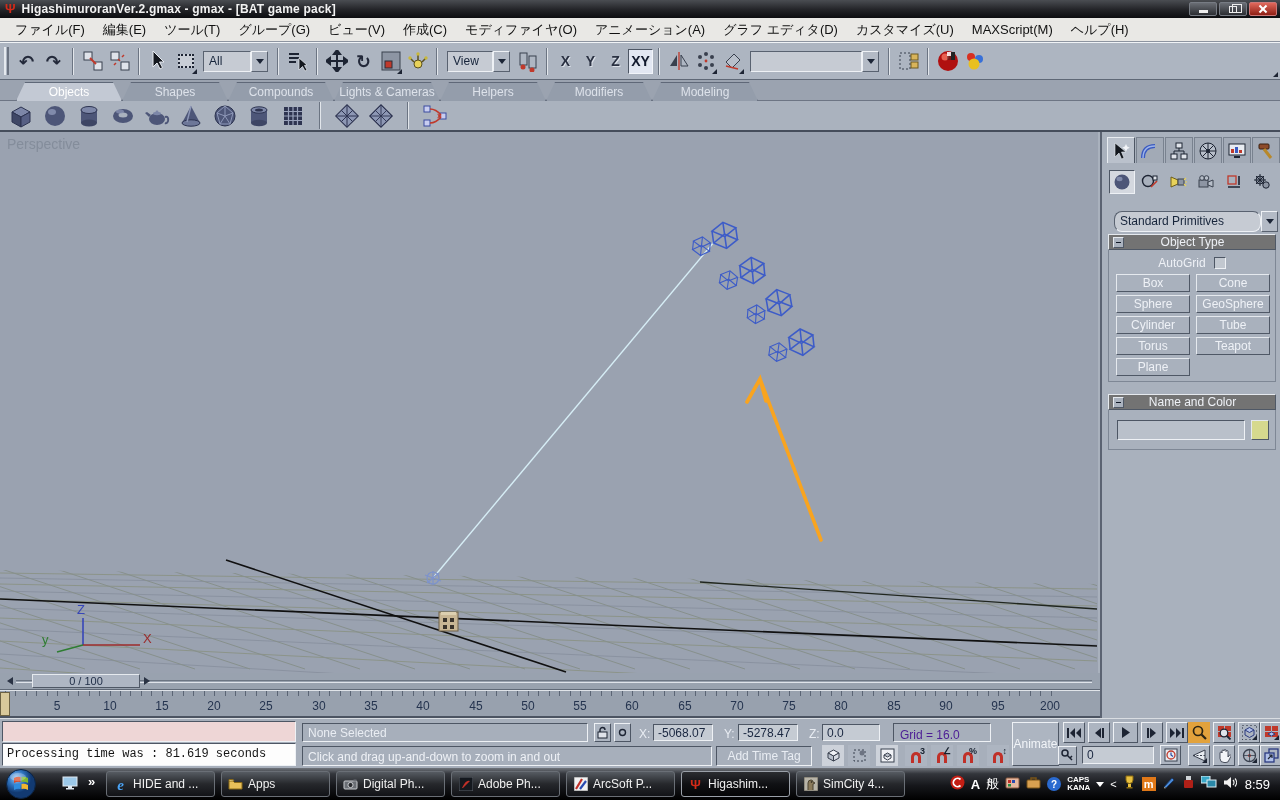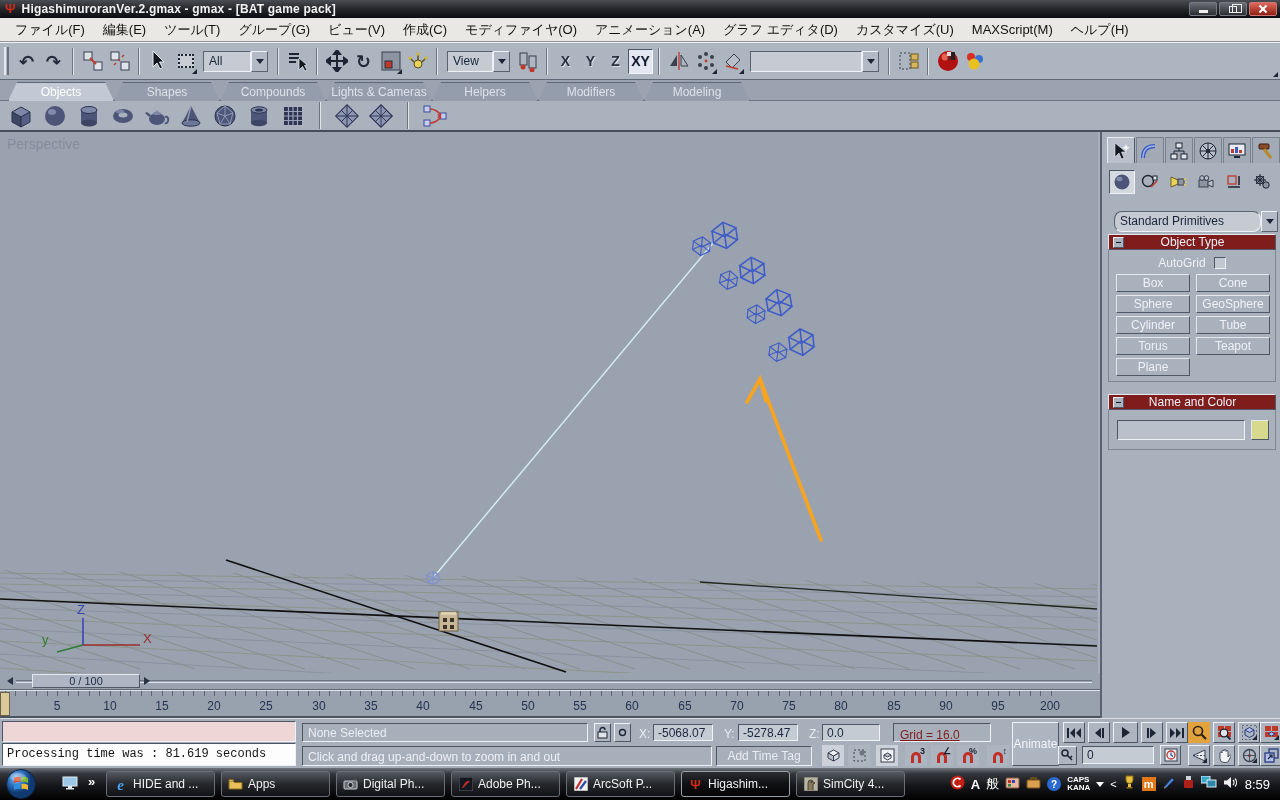--- a/index.html
+++ b/index.html
@@ -42,21 +42,21 @@
   .combo .btn { width:17px; background:#b3bac5; border:1px solid; border-color:#eef1f5 #596270 #596270 #eef1f5;
     display:grid; place-items:center; }
   .tri-dn { width:0; height:0; border:4px solid transparent; border-top:5px solid #1c2536; margin-top:4px; }
   .axisbtn { width:25px; height:25px; display:grid; place-items:center; font-size:14px; font-weight:bold;
     color:#2a3142; text-shadow:1px 1px 0 #dbe0e8; }
   .axisbtn.pressed { background:#e2e7f2; border:1px solid; border-color:#4d5664 #f2f5fa #f2f5fa #4d5664; color:#10182c; }
   .dotrect { width:16px; height:14px; border:2px dotted #1d2433; background:#c9ced6; }
 
   
   .tabbar { position:absolute; left:0; top:80px; width:1280px; height:21px; background:#9ba3b0;
-    border-bottom:1px solid #6d7584; display:flex; padding-left:8px; }
+    border-bottom:1px solid #6d7584; display:flex; padding-left:16px; }
   .tab { width:106px; height:19px; margin-top:2px; background:#949dab; border:1px solid #5f6878; border-bottom:none;
     clip-path:polygon(9px 0, calc(100% - 9px) 0, 100% 100%, 0 100%);
     display:grid; place-items:center; font-size:12px; color:#dde2ea; }
   .tab.active { background:#c3c9d4; color:#ffffff; }
 
   
   .objbar { position:absolute; left:0; top:101px; width:1280px; height:31px; background:#aab2be;
     border-bottom:2px solid #454d5b; display:flex; align-items:center; padding-left:8px; gap:8px; }
   .obtn { width:26px; height:26px; display:grid; place-items:center; }
 
@@ -71,21 +71,21 @@
     border-left:2px solid #5b6372; }
   .ptabs { position:absolute; left:5px; top:5px; display:flex; gap:1px; }
   .ptab { width:28px; height:26px; display:grid; place-items:center; border:1px solid #79828f; border-bottom:none;
     background:#a2aab6; }
   .ptab.active { background:#bac1cc; border-color:#e8ecf1 #4d5664 #bac1cc #e8ecf1; }
   .psubs { position:absolute; left:7px; top:38px; display:flex; gap:2px; }
   .psub { width:26px; height:24px; display:grid; place-items:center; }
   .psub.pressed { background:#d4d8df; border:1px solid; border-color:#4d5664 #eef1f5 #eef1f5 #4d5664; }
   .pcombo { position:absolute; left:8px; top:71px; width:164px; }
   .pcombo .val { flex:1;border-radius:8px; }
-  .rollout-hd { position:absolute; left:6px; width:168px; height:16px; background:#7f1d1d;
+  .rollout-hd { position:absolute; left:6px; width:168px; height:16px; background:#737373;
     border:1px solid; border-color:#e5e9ee #4f5866 #4f5866 #e5e9ee; display:flex; align-items:center; }
   .rollout-hd .minus { width:11px; height:11px; margin:0 4px; background:#aab2be; border:1px solid;
     border-color:#e5e9ee #4f5866 #4f5866 #e5e9ee; position:relative; }
   .rollout-hd .minus::after { content:""; position:absolute; left:2px; top:4px; width:5px; height:1px; background:#101826; }
   .rollout-hd .rtitle { flex:1; text-align:center; font-size:12px; color:#eef1f6; margin-right:18px; }
   .rollout-bd { position:absolute; left:6px; width:168px; border:1px solid #7e8795; border-top:none; }
   .autogrid { position:absolute; left:0; top:6px; width:100%; display:flex; justify-content:center; gap:8px;
     font-size:12px; color:#eef1f6; align-items:center; }
   .chk { width:12px; height:12px; background:#c2c8d0; border:1px solid; border-color:#4d5664 #eef1f5 #eef1f5 #4d5664; }
   .pbtn { position:absolute; width:74px; height:18px; background:#a9b1bd; border:1px solid;
@@ -119,21 +119,21 @@
   .raised { border:1px solid; border-color:#eef1f5 #4d5664 #4d5664 #eef1f5; }
   .listener-pink { position:absolute; left:2px; top:2px; width:294px; height:21px; background:#eed6d6; }
   .listener-white { position:absolute; left:2px; top:24px; width:294px; height:23px; background:#fdfdfd;
     font-family:"Liberation Mono",monospace; font-size:12px; color:#141414; line-height:21px; padding-left:4px; }
   .sel-field { position:absolute; left:302px; top:4px; width:286px; height:19px; font-size:12px; color:#e9edf3; padding:2px 5px; }
   .prompt-field { position:absolute; left:302px; top:27px; width:410px; height:20px; font-size:12px; color:#eef1f6; padding:3px 5px; }
   .sbtn { position:absolute; display:grid; place-items:center; background:#adb5c1; }
   .coordlabel { position:absolute; top:8px; font-size:12px; color:#e9edf3; }
   .coordfield { position:absolute; top:5px; width:60px; height:17px; background:#c5cbd3; font-size:12px;
     color:#1a2740; padding:1px 4px; }
-  .gridbox { position:absolute; left:893px; top:4px; width:98px; height:19px; font-size:12px; color:#7f1d1d; padding:4px 6px;text-decoration:underline; }
+  .gridbox { position:absolute; left:893px; top:4px; width:98px; height:19px; font-size:12px; color:#4c1d95; padding:4px 6px; }
   .animate-btn { position:absolute; left:1012px; top:3px; width:47px; height:44px; background:#adb5c1;
     font-size:12px; color:#f1f4f8; display:grid; place-items:center; }
   .addtag { position:absolute; left:716px; top:27px; width:96px; height:20px; font-size:12px; color:#e9edf3;
     display:grid; place-items:center; }
   .snapbtn { width:22px; height:21px; display:grid; place-items:center; background:#adb5c1; position:absolute; top:26px; }
   .snapbtn.on { background:#cdd2da; border-color:#4d5664 #eef1f5 #eef1f5 #4d5664; }
   .magnet { width:10px; height:11px; border:3px solid #c03028; border-top:none; border-radius:0 0 7px 7px;
     transform:rotate(180deg); margin-top:3px; }
   .supchar { position:absolute; right:2px; top:1px; font-size:9px; font-weight:bold; color:#17202e; }
   .navbtn { position:absolute; width:22px; height:21px; display:grid; place-items:center; background:#adb5c1; }

